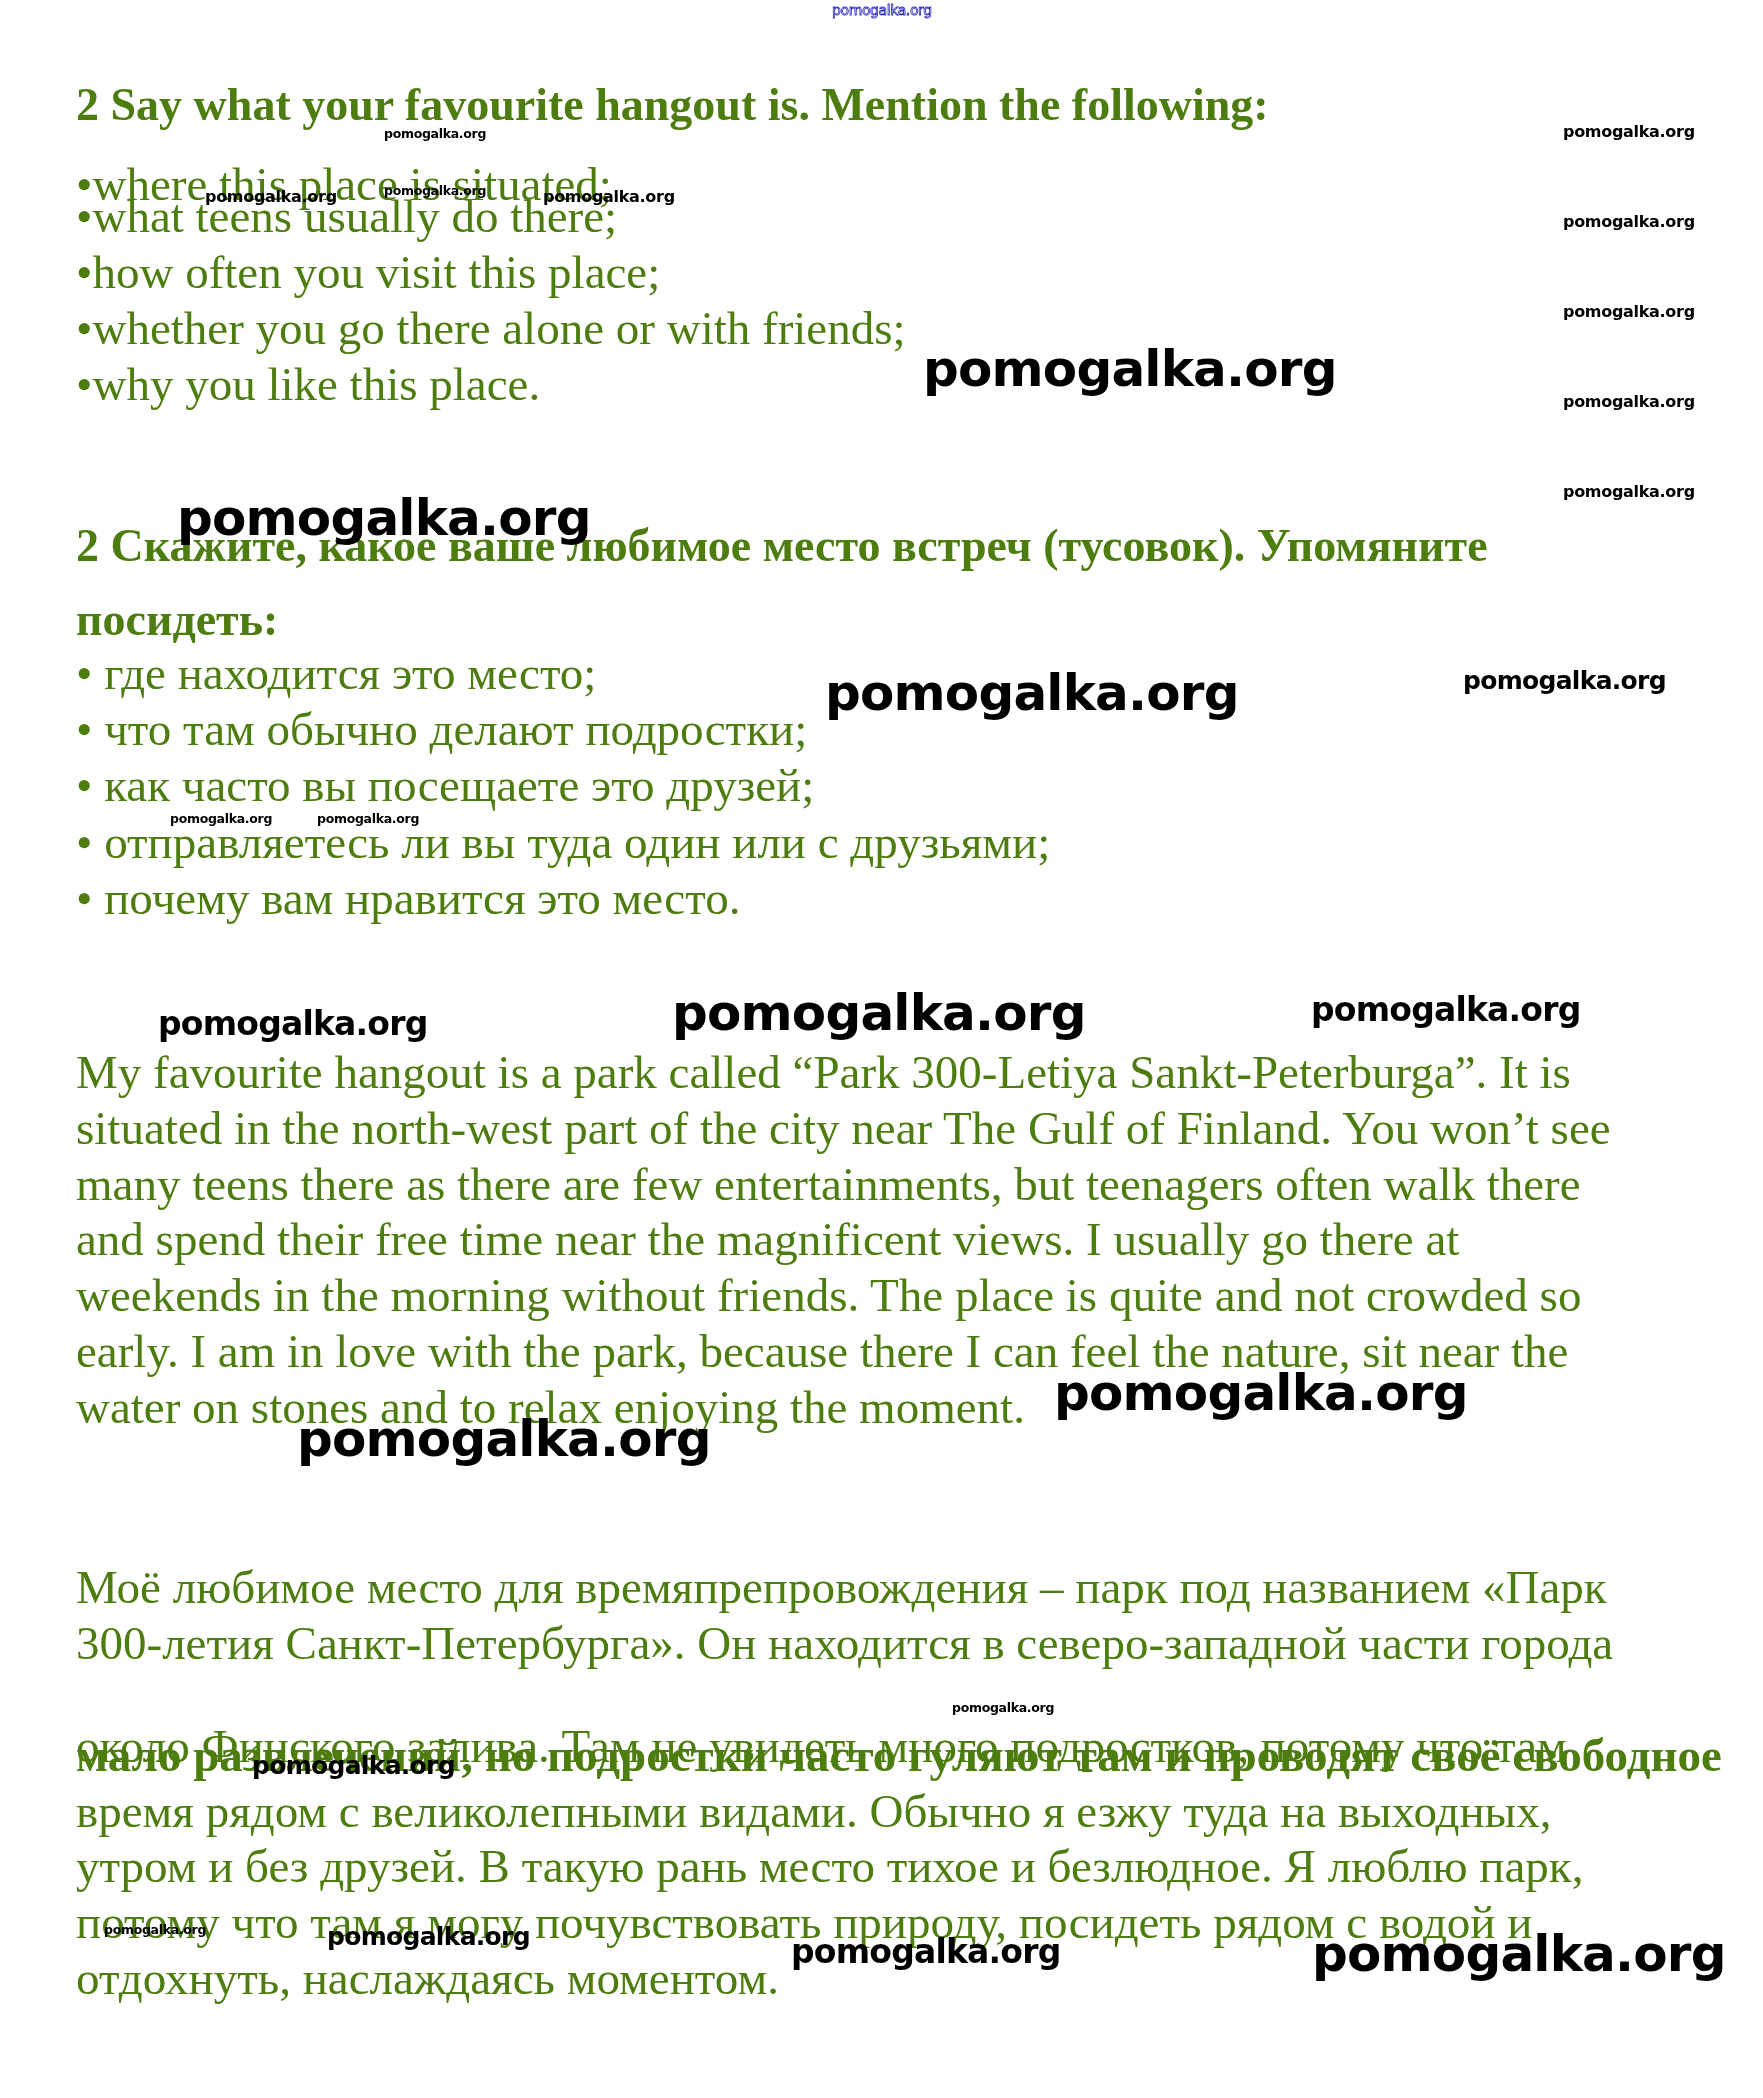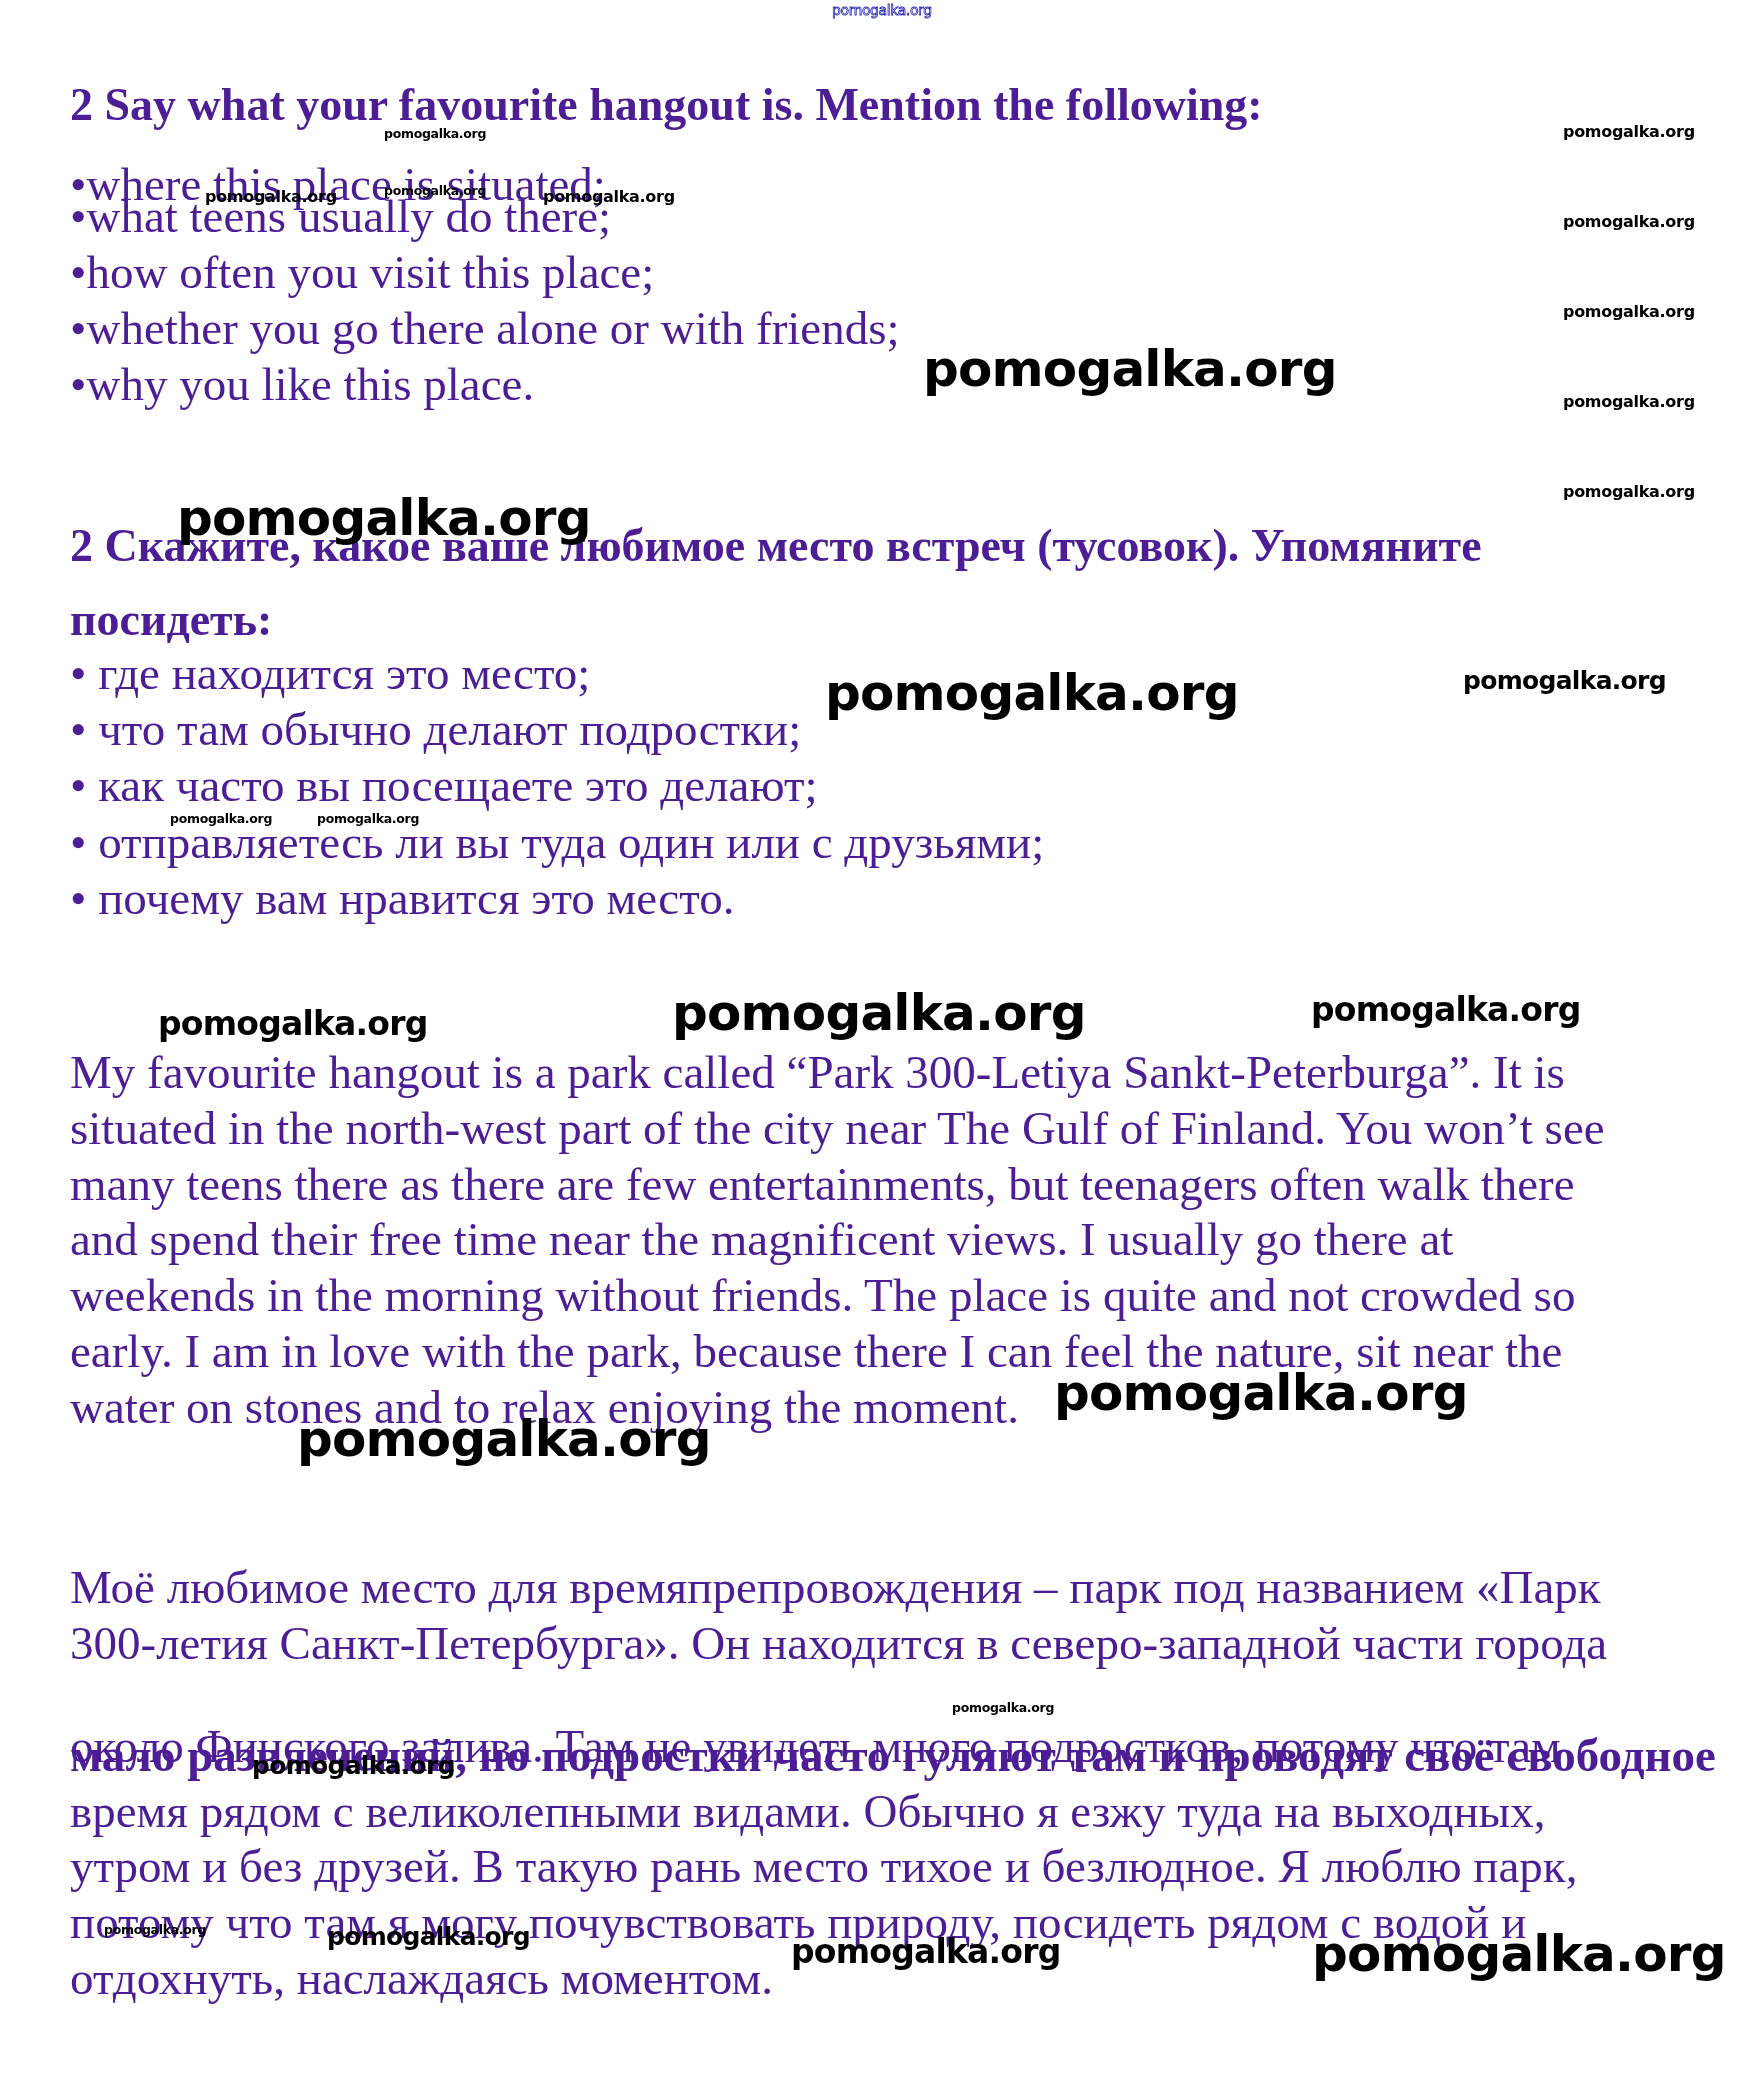--- a/index.html
+++ b/index.html
@@ -1,21 +1,21 @@
 <!DOCTYPE html>
 <html style="font-size:13.4px"><head>
 <meta charset="utf-8">
 <style>
   html, body { margin: 0; padding: 0; background: #ffffff; }
   body { width: 1763px; height: 2098px; position: relative; overflow: hidden; }
   .page { position: absolute; left: 0; top: 0; width: 1763px; height: 2098px; background: #ffffff; }
   .line {
-    position: absolute; left: 70px; white-space: nowrap;
+    position: absolute; left: 76px; white-space: nowrap;
     font-family: "Liberation Serif", "DejaVu Serif", serif;
-    color: #4c1d95; font-size: 47px; line-height: 1;
+    color: #4d7c0f; font-size: 47px; line-height: 1;
   }
   .heading { font-weight: bold; font-size: 46px; }
   .wm {
     position: absolute; white-space: nowrap;
     font-family: "DejaVu Sans", "Liberation Sans", sans-serif;
     color: #000; line-height: 1; letter-spacing: -0.4px;
   }
   .wm-xl { font-size: 50px; font-weight: 600; letter-spacing: -0.8px; }
   .wm-l  { font-size: 33px; font-weight: 600; letter-spacing: -0.8px; }
   .wm-m  { font-size: 25px; font-weight: 600; letter-spacing: -0.7px; }
@@ -41,21 +41,21 @@
     <div class="line" style="top:249px;">•how often you visit this place;</div>
     <div class="line" style="top:305px;">•whether you go there alone or with friends;</div>
     <div class="line" style="top:361px;">•why you like this place.</div>
   </div>
 
   <div>
     <div class="line heading" style="top:523px;">2 Скажите, какое ваше любимое место встреч (тусовок). Упомяните</div>
     <div class="line heading" style="top:597px;">посидеть:</div>
     <div class="line" style="top:650px;">• где находится это место;</div>
     <div class="line" style="top:706px;">• что там обычно делают подростки;</div>
-    <div class="line" style="top:762px;">• как часто вы посещаете это делают;</div>
+    <div class="line" style="top:762px;">• как часто вы посещаете это друзей;</div>
     <div class="line" style="top:819px;">• отправляетесь ли вы туда один или с друзьями;</div>
     <div class="line" style="top:875px;">• почему вам нравится это место.</div>
   </div>
 
   <div>
     <div class="line" style="top:1049px;">My favourite hangout is a park called “Park 300-Letiya Sankt-Peterburga”. It is</div>
     <div class="line" style="top:1105px;">situated in the north-west part of the city near The Gulf of Finland. You won’t see</div>
     <div class="line" style="top:1161px;">many teens there as there are few entertainments, but teenagers often walk there</div>
     <div class="line" style="top:1216px;">and spend their free time near the magnificent views. I usually go there at</div>
     <div class="line" style="top:1272px;">weekends in the morning without friends. The place is quite and not crowded so</div>

